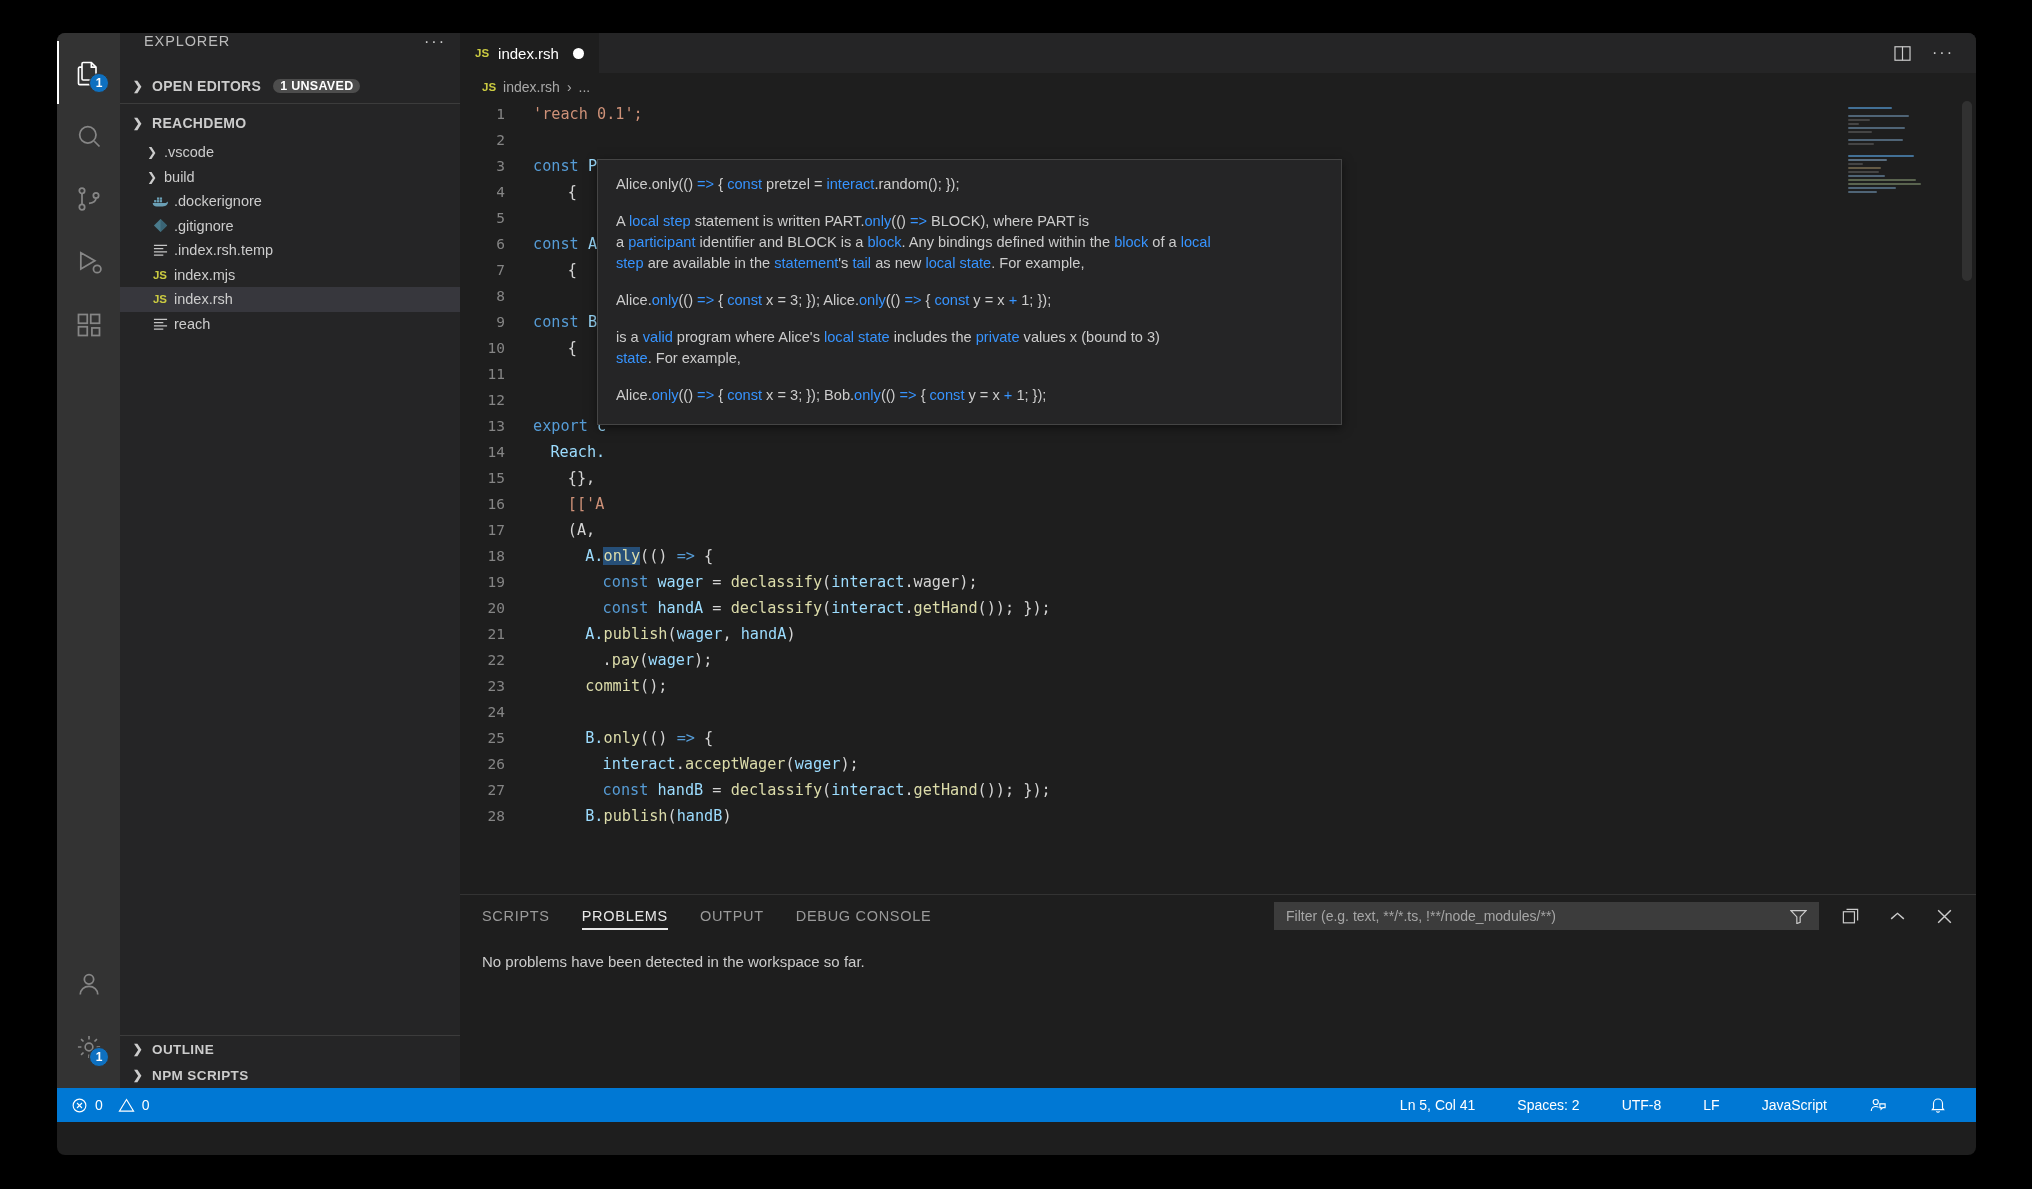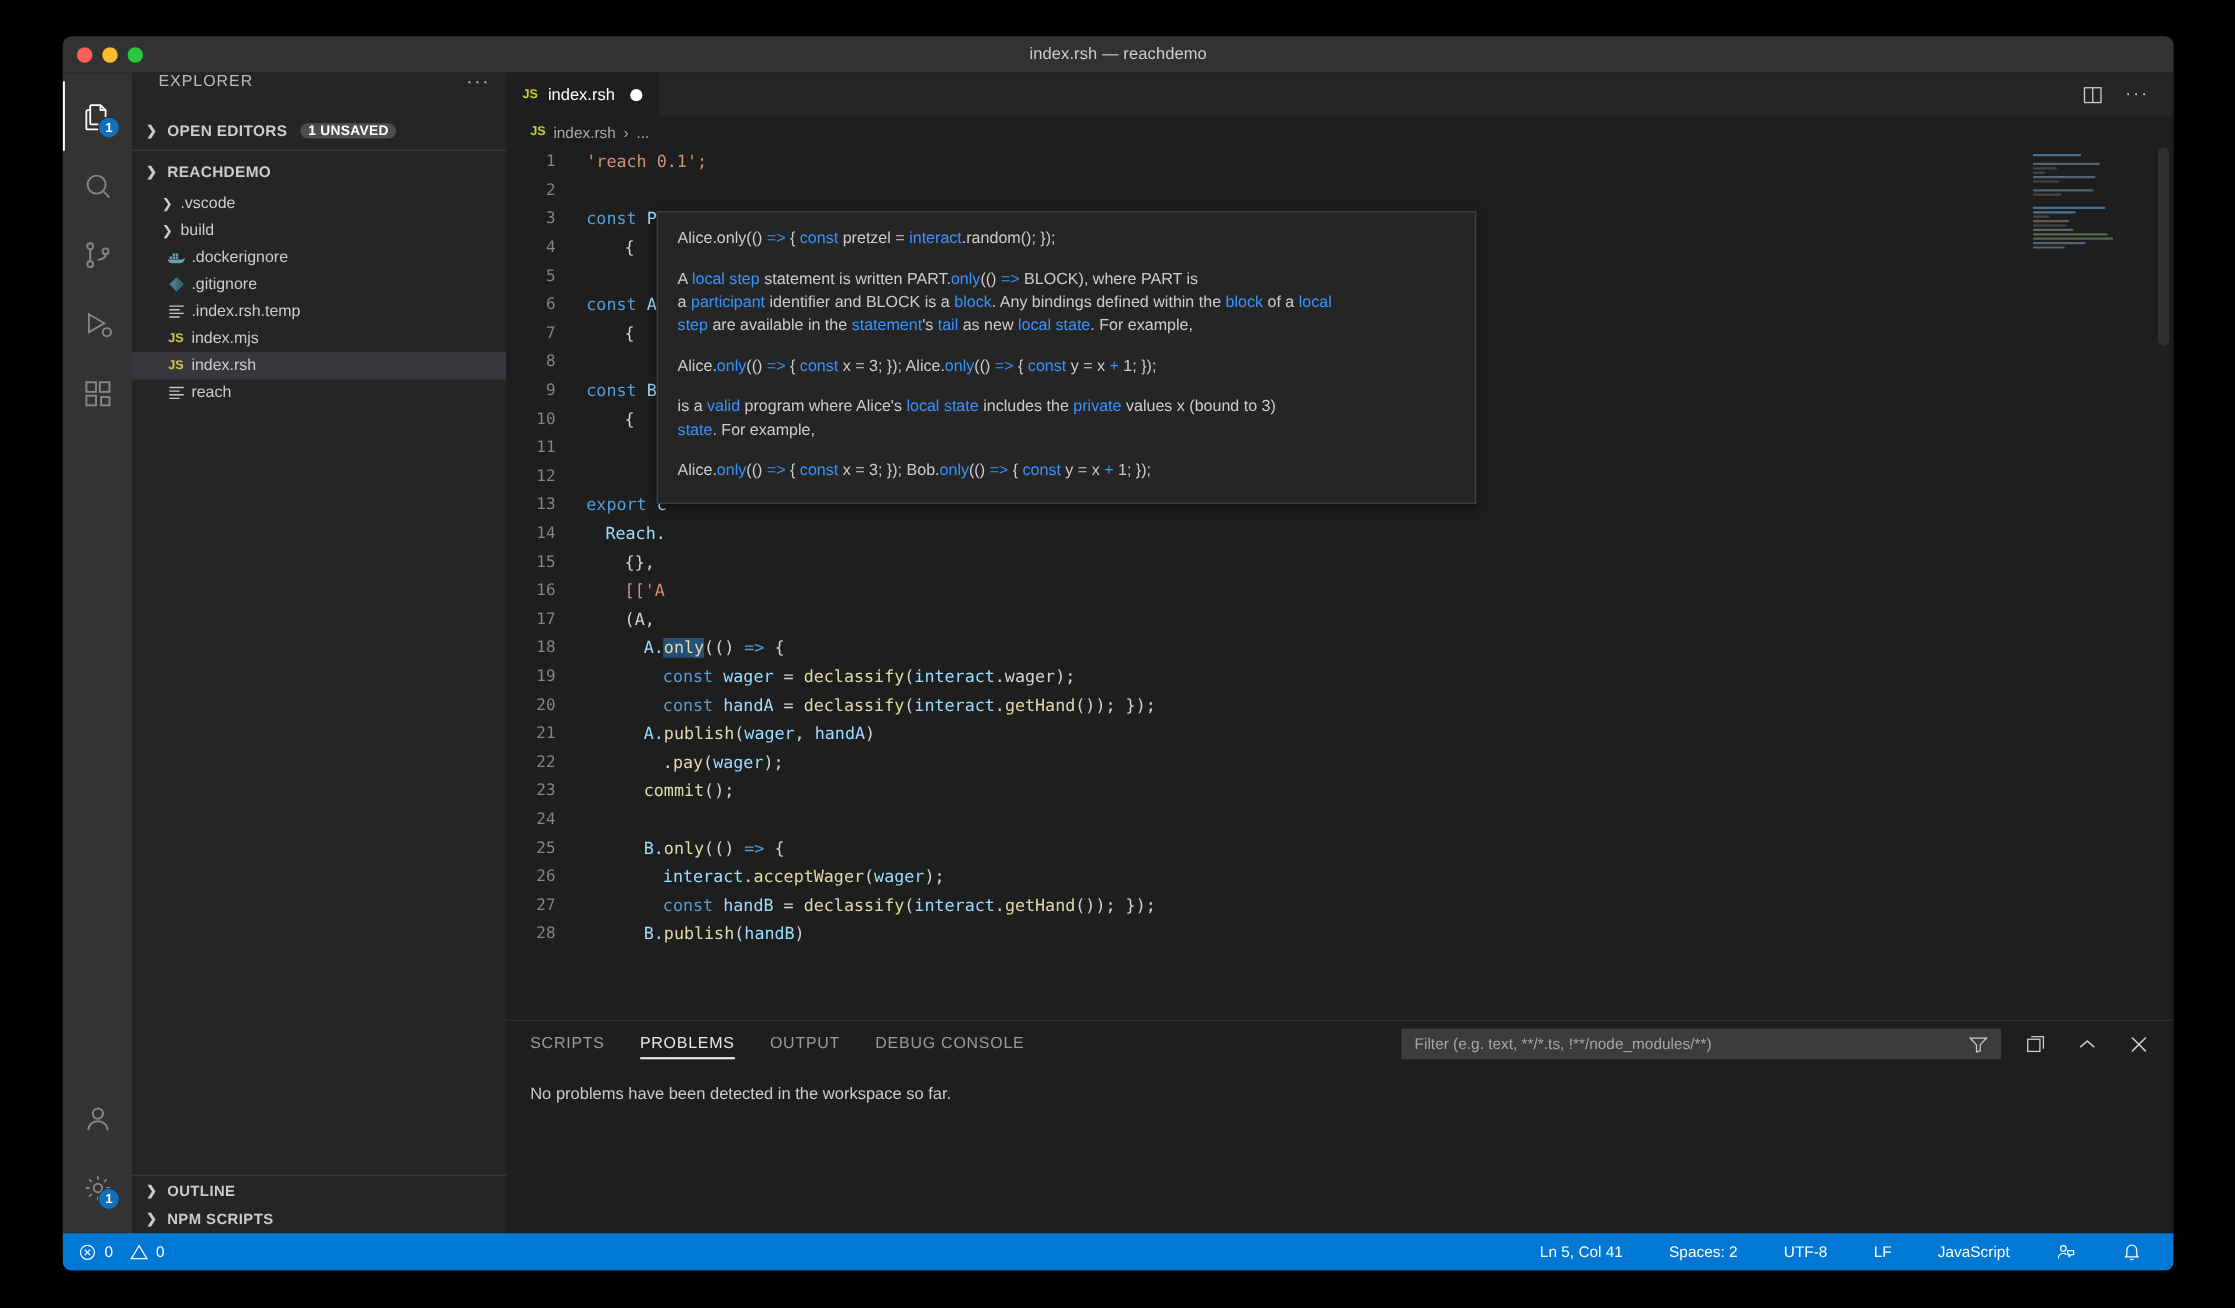--- a/index.html
+++ b/index.html
@@ -163,28 +163,20 @@
   .sbright { margin-left:auto; display:flex; align-items:center; gap:16px; padding-right:16px; }
   .sb-item { padding:0 13px; display:flex; align-items:center; gap:6px; cursor:pointer; }
   svg { display:block; }
 </style>
 </head>
 <body>
 
 <div id="root">
 <div class="window">
 
-  <div class="titlebar">
-    <div class="traffic">
-      <span class="dot red"></span>
-      <span class="dot yellow"></span>
-      <span class="dot green"></span>
-    </div>
-    <div class="title-text">index.rsh — reachdemo</div>
-  </div>
 
   <div class="bodyrow">
 
     <div class="activitybar">
 
       <div class="act-item active">
         <svg width="28" height="28" viewBox="0 0 24 24" fill="none" stroke="currentColor" stroke-width="1.4">
           <path d="M14 3H7a1 1 0 0 0-1 1v13a1 1 0 0 0 1 1h10a1 1 0 0 0 1-1V7z"></path>
           <path d="M14 3v4h4"></path>
           <path d="M6 7H4a1 1 0 0 0-1 1v13a1 1 0 0 0 1 1h10a1 1 0 0 0 1-1v-2"></path>

